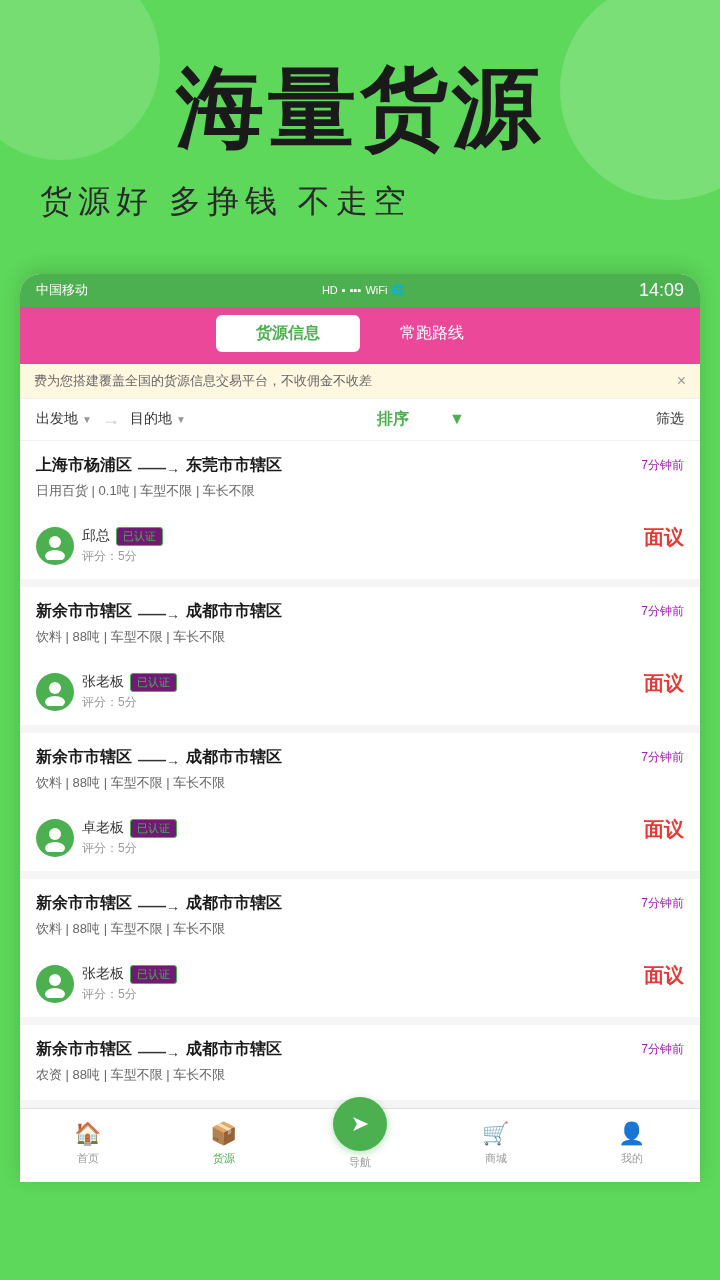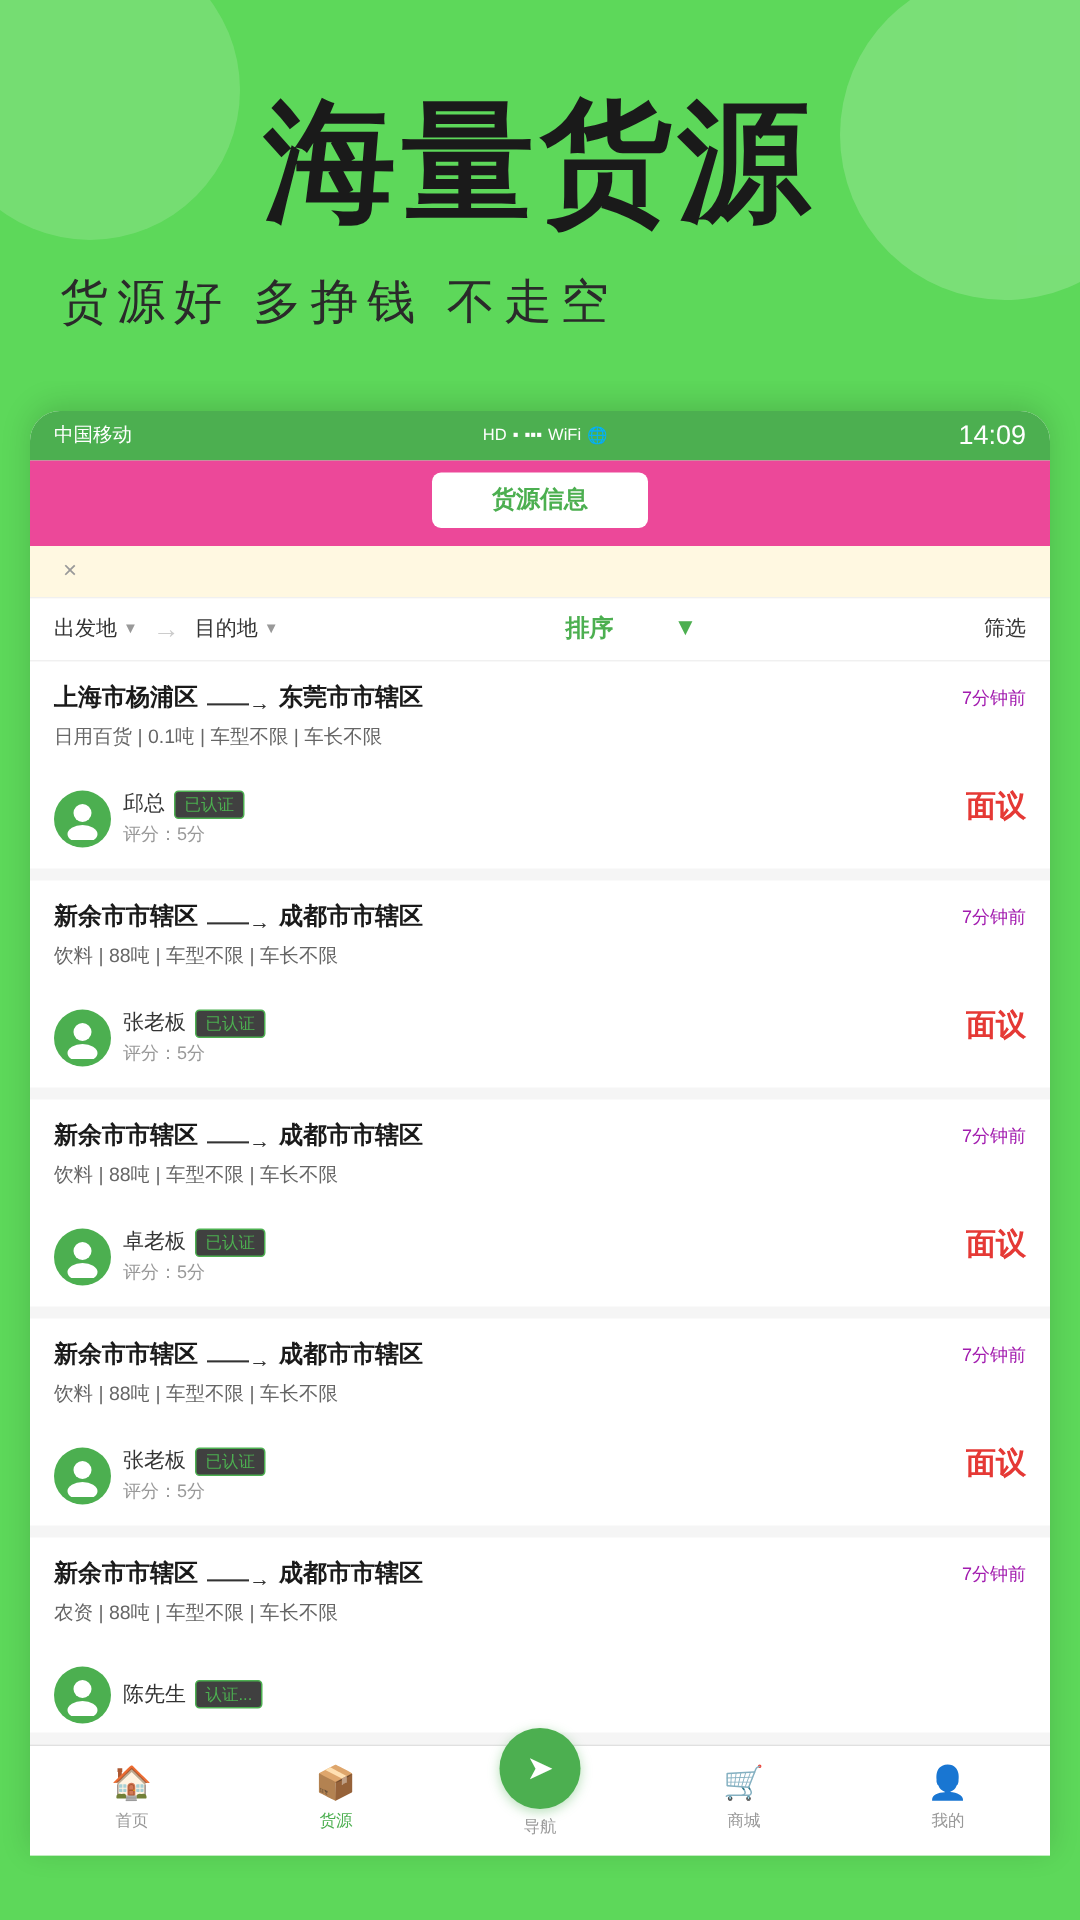--- a/index.html
+++ b/index.html
@@ -198,21 +198,21 @@
       display: flex;
       align-items: center;
       justify-content: center;
       overflow: hidden;
     }
     .avatar svg { width: 28px; height: 28px; }
     .user-details { display: flex; flex-direction: column; gap: 2px; }
     .user-name-row { display: flex; align-items: center; gap: 6px; }
     .user-name { font-size: 14px; color: #333; font-weight: 500; }
     .certified-badge {
-      background: #404040;
+      background: #701a75;
       border: 1px solid #4caf50;
       color: #4caf50;
       font-size: 11px;
       padding: 1px 6px;
       border-radius: 3px;
     }
     .user-score { font-size: 12px; color: #999; }
     .price-text { font-size: 20px; font-weight: 700; color: #e53935; }
 
     
@@ -268,23 +268,25 @@
       <span>▪</span>
       <span>▪▪▪</span>
       <span>WiFi</span>
       <span>🌐</span>
     </span>
     <span class="status-right">14:09</span>
   </div>
 
   <div class="tab-header">
     <button class="tab-btn active">货源信息</button>
+    <button class="tab-btn">常跑路线</button>
   </div>
 
   <div class="notice-banner">
+    <span class="notice-text">费为您搭建覆盖全国的货源信息交易平台，不收佣金不收差</span>
     <span class="notice-close">×</span>
   </div>
 
   <div class="filter-bar">
     <div class="filter-item">
       <span>出发地</span>
       <span class="filter-arrow">▼</span>
     </div>
     <span class="filter-divider">→</span>
     <div class="filter-item">
@@ -425,36 +427,20 @@
     <div class="freight-card" style="padding-bottom:6px;">
       <div class="card-header">
         <div class="route-text">
           <span>新余市市辖区</span>
           <span class="route-arrow">——→</span>
           <span>成都市市辖区</span>
         </div>
         <span class="time-text">7分钟前</span>
       </div>
       <div class="card-detail">农资 | 88吨 | 车型不限 | 车长不限</div>
-      <div class="card-footer">
-        <div class="user-info">
-          <div class="avatar">
-            <svg viewBox="0 0 28 28" fill="none" xmlns="http://www.w3.org/2000/svg">
-              <circle cx="14" cy="10" r="6" fill="#fff"></circle>
-              <ellipse cx="14" cy="24" rx="10" ry="6" fill="#fff"></ellipse>
-            </svg>
-          </div>
-          <div class="user-details">
-            <div class="user-name-row">
-              <span class="user-name">陈先生</span>
-              <span class="certified-badge">认证...</span>
-            </div>
-          </div>
-        </div>
-      </div>
     </div>
 
   </div>
 
   <div class="bottom-nav">
     <div class="nav-item">
       <span class="nav-icon">🏠</span>
       <span class="nav-label">首页</span>
     </div>
     <div class="nav-item">

